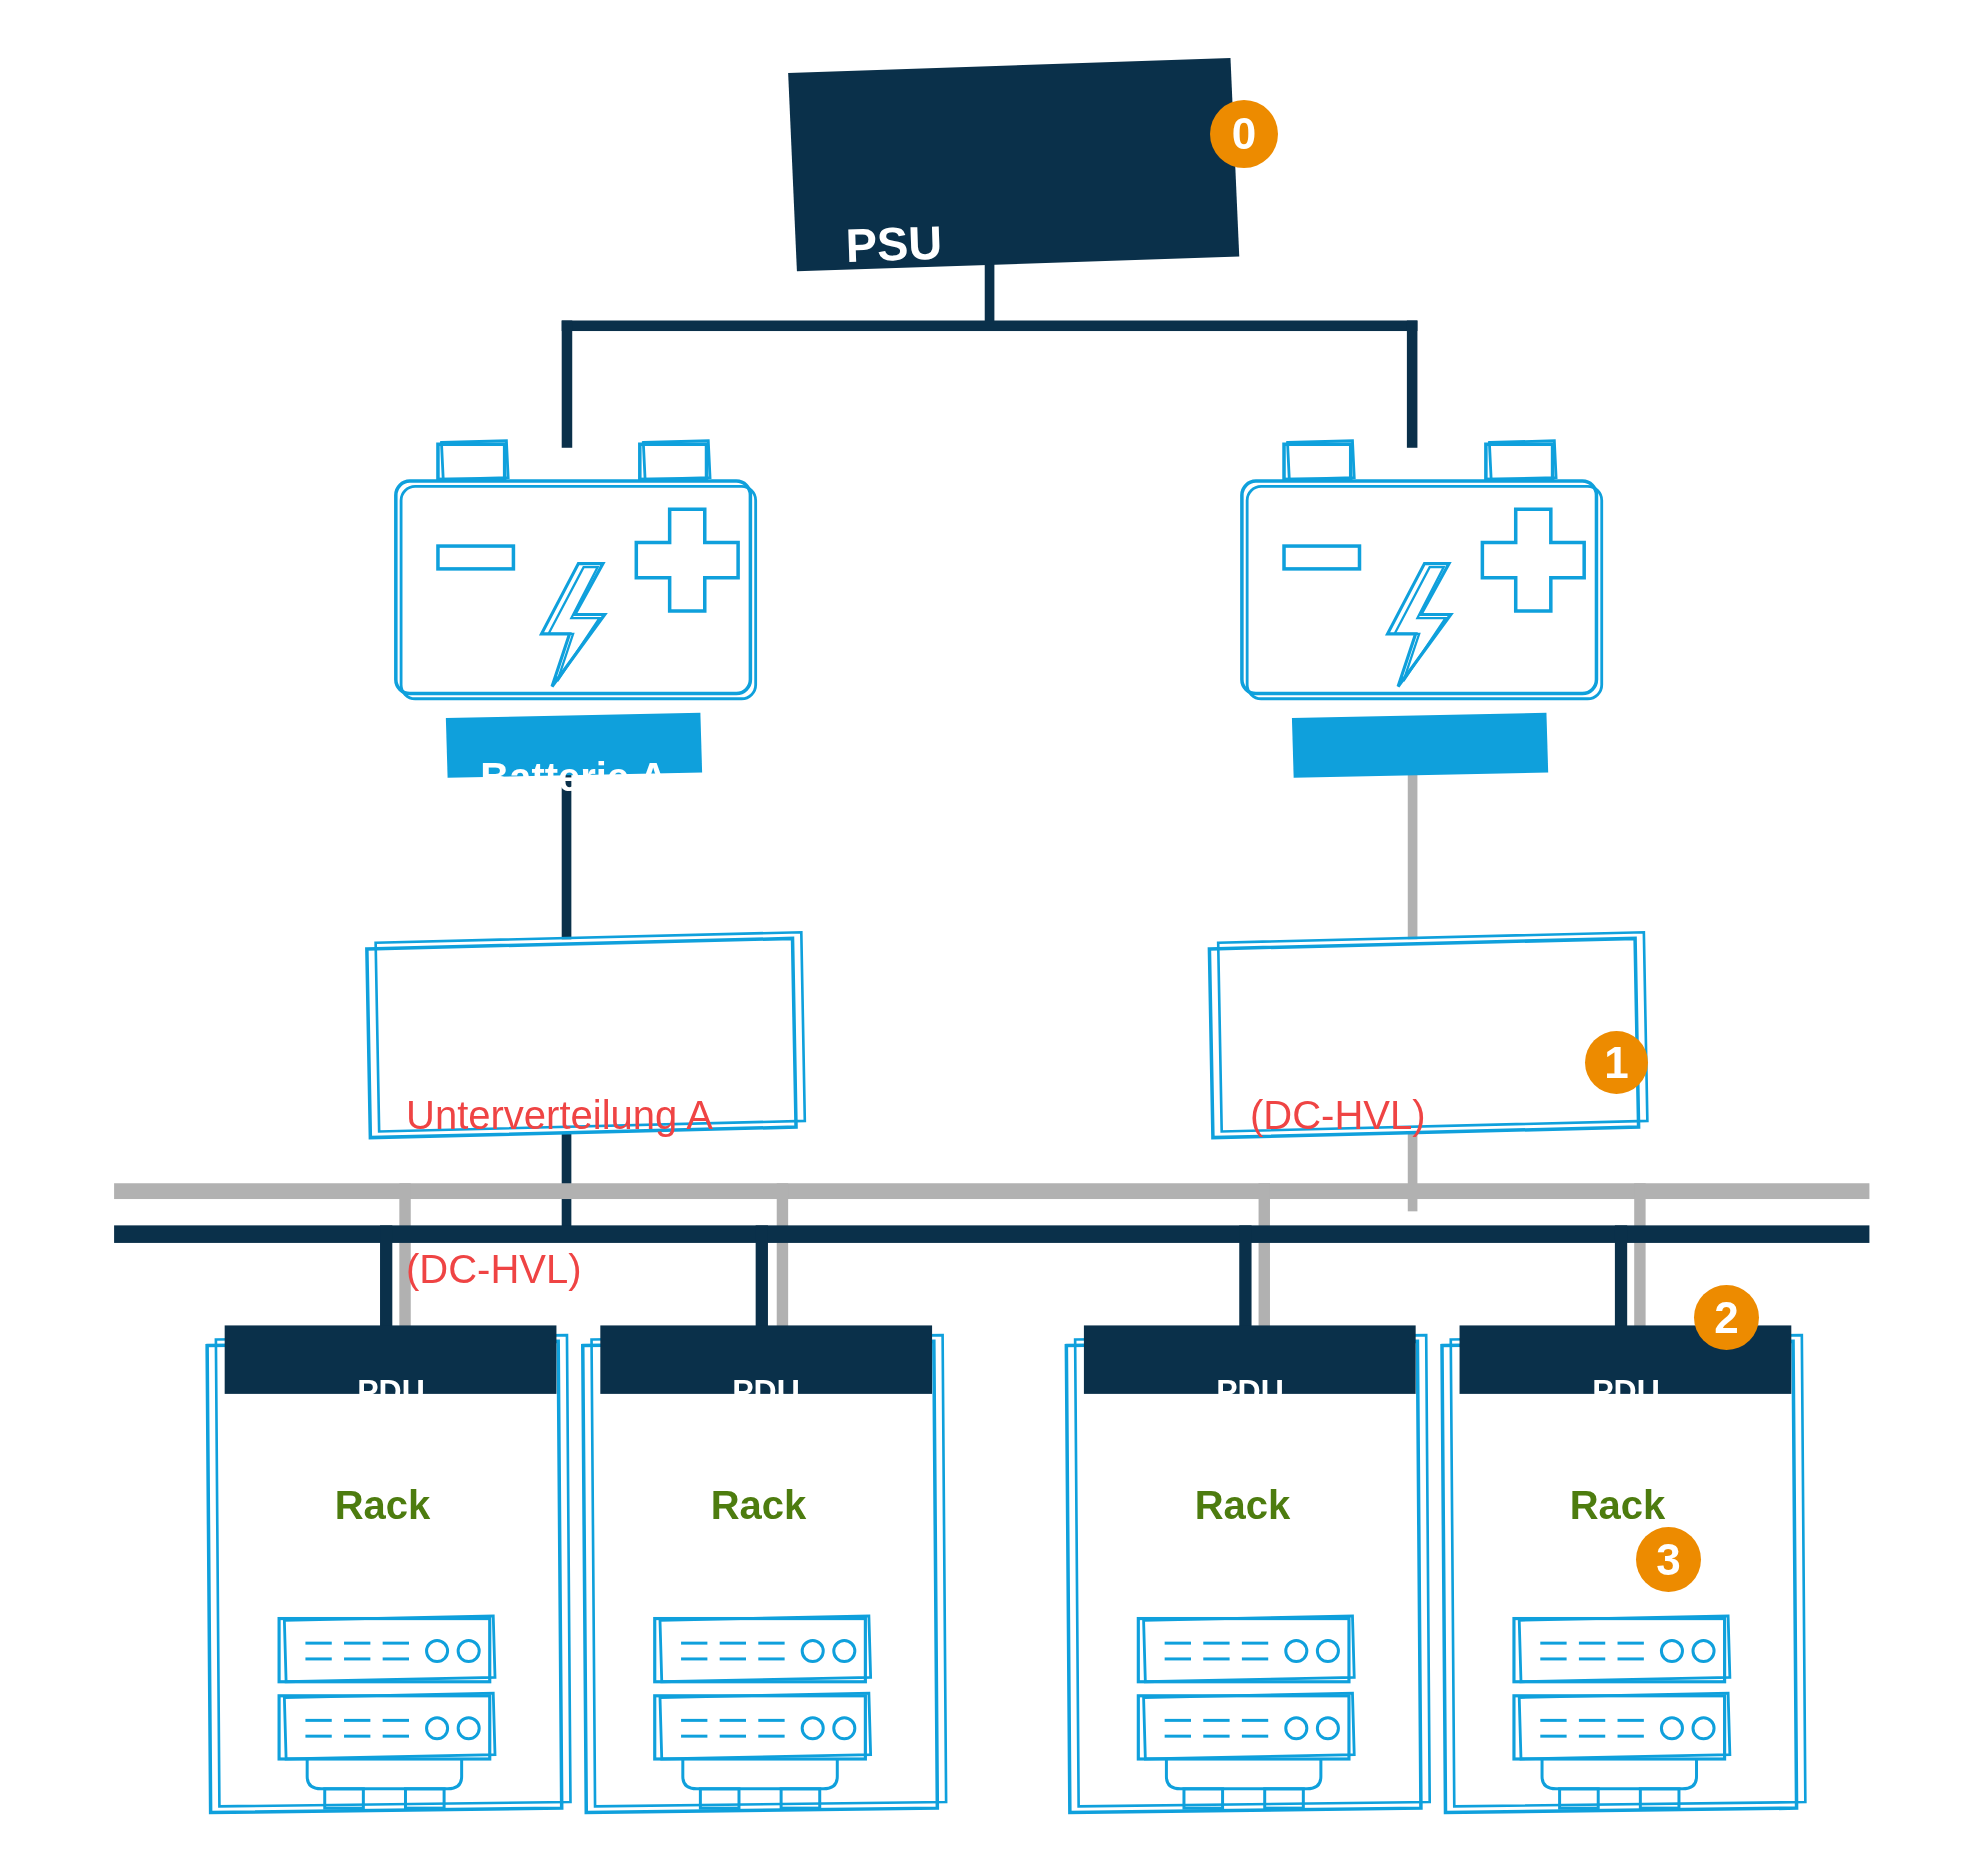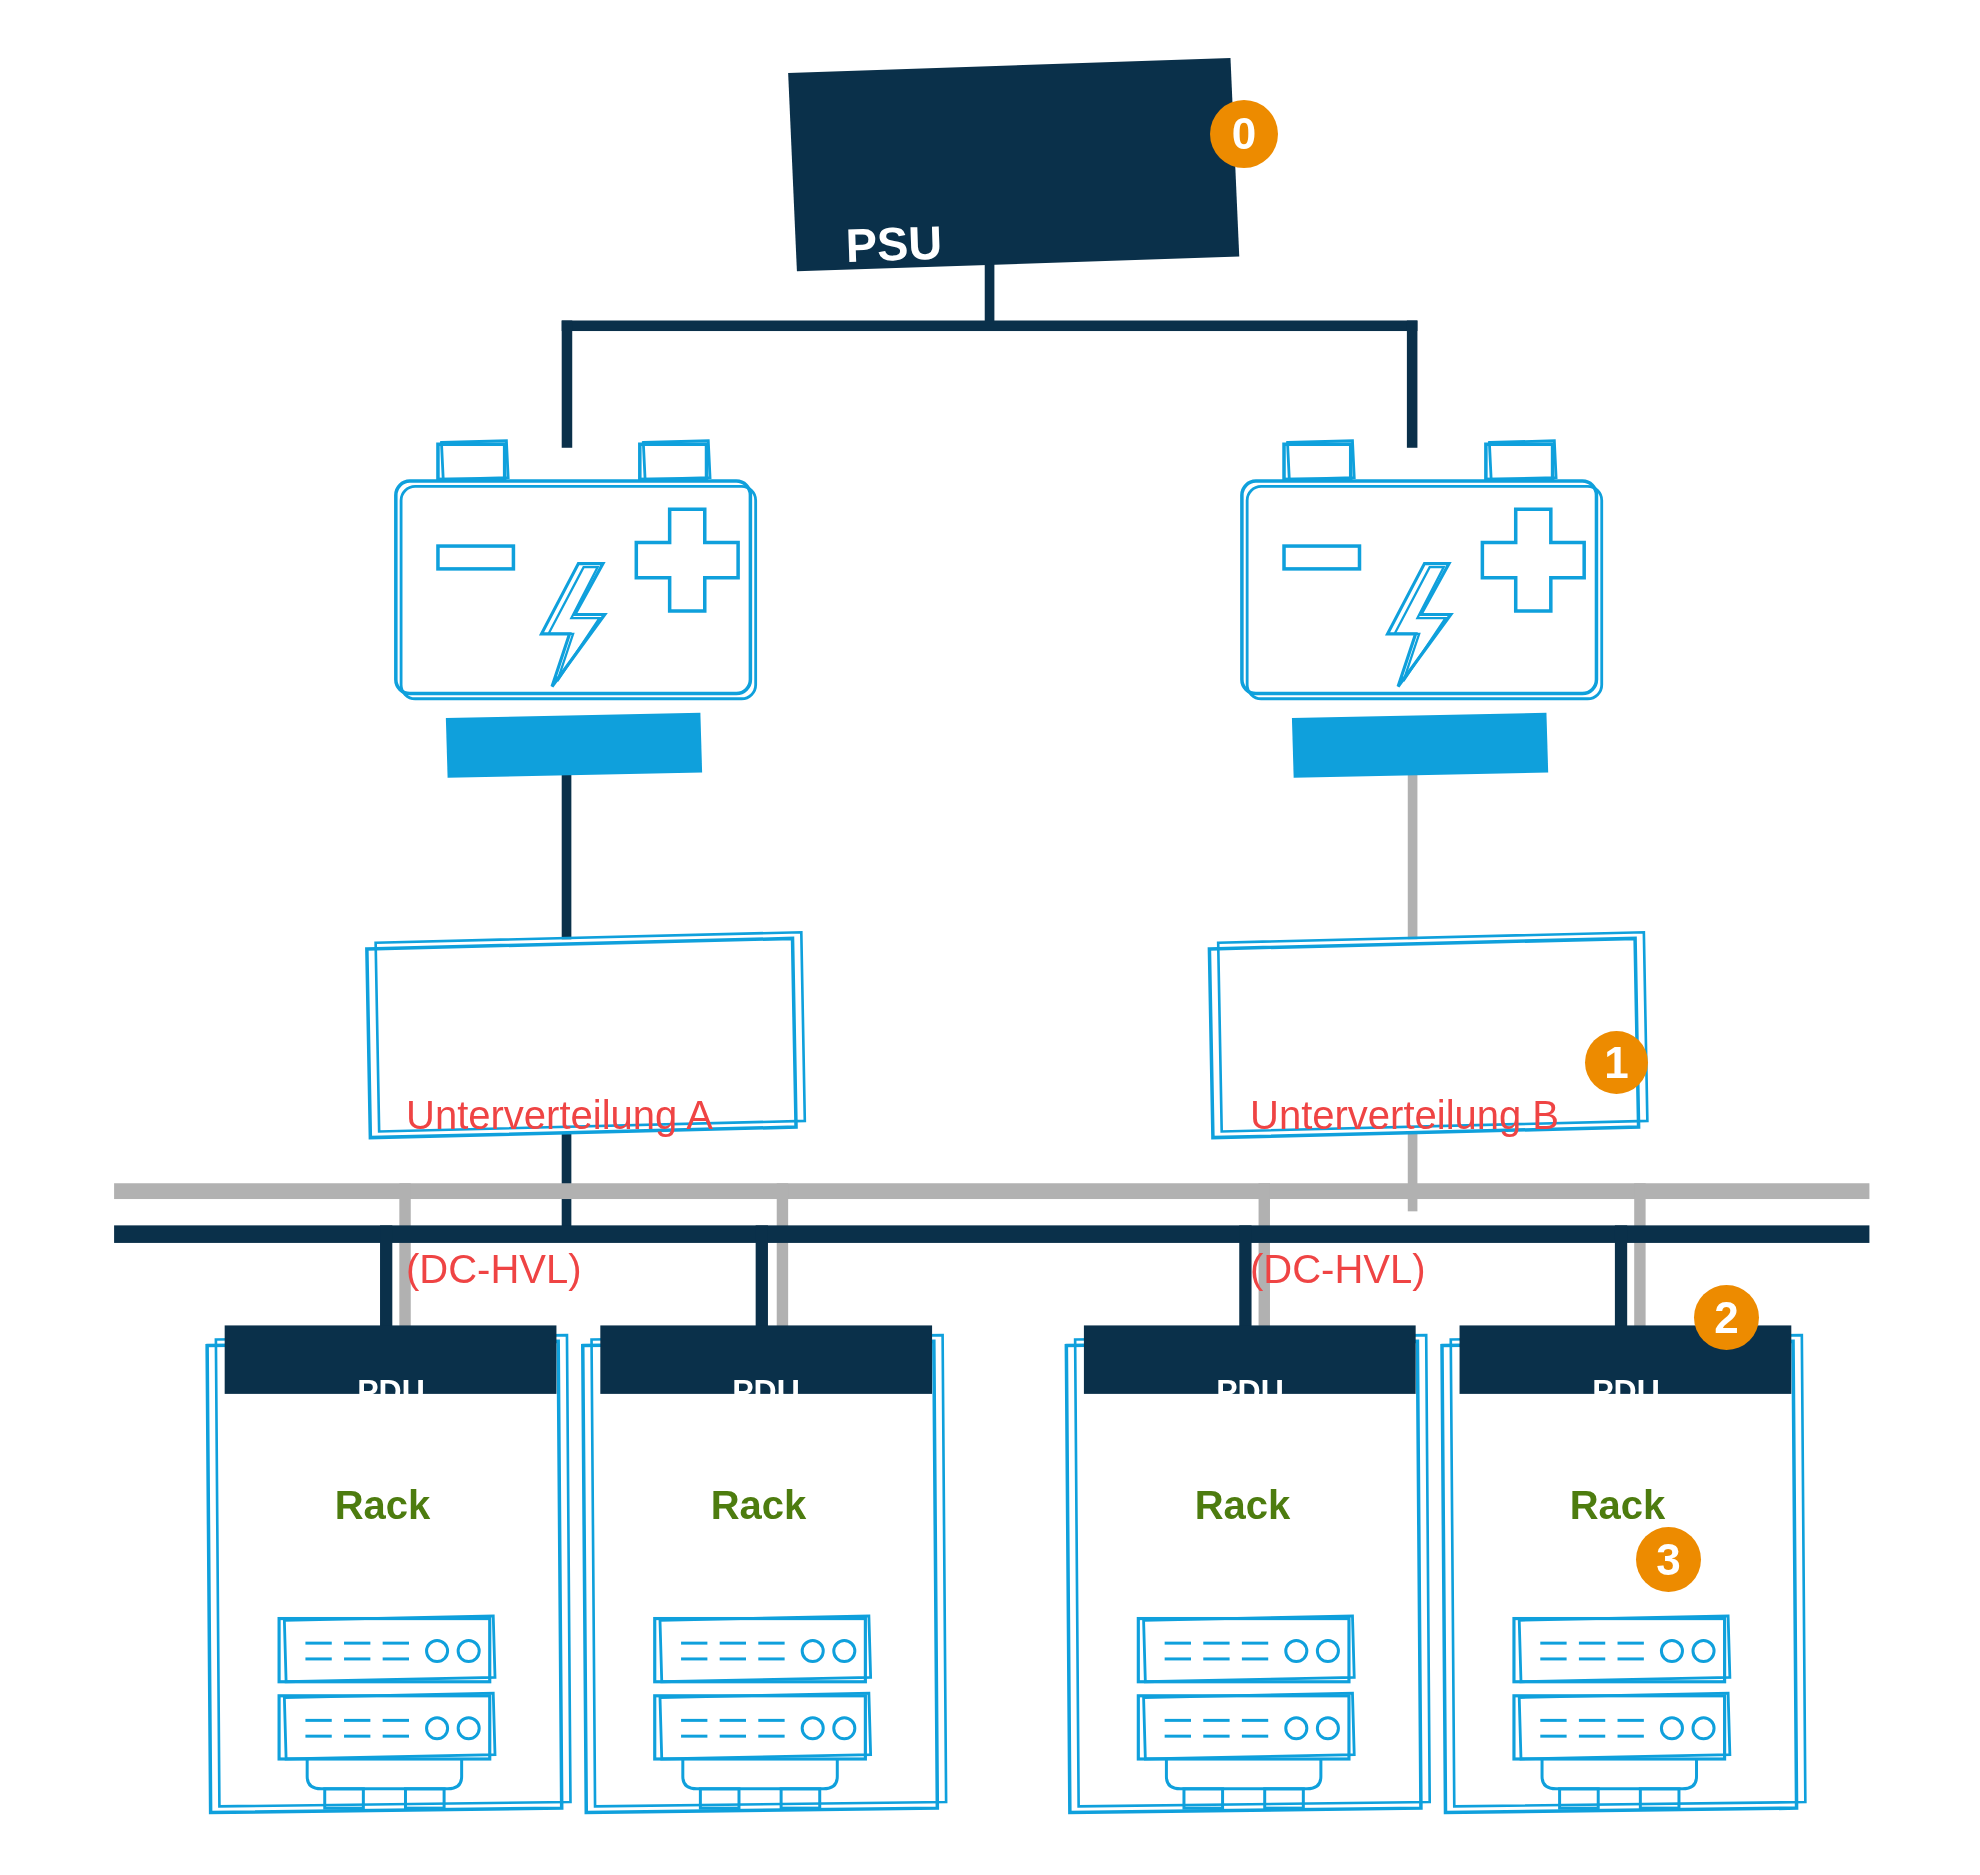--- a/index.html
+++ b/index.html
@@ -186,28 +186,30 @@
 
   <div class="txt psu-label">
     <div>PSU</div>
     <div>(AC/DC Wandler)</div>
   </div>
 
   <div class="badge" style="left:1210px;top:100px;width:68px;height:68px;">
     <span class="badge-num">0</span>
   </div>
 
+  <div class="txt" style="left:446px;top:713px;width:256px;height:65px;">
+    <div class="batt-banner-label">Batterie A</div>
+  </div>
 
   <div class="txt uv-label" style="left:406px;top:988px;">
     <div>Unterverteilung A</div>
     <div>(DC-HVL)</div>
   </div>
 
   <div class="txt uv-label" style="left:1250px;top:988px;">
-    <div>Unterverteilung B</div>
     <div>(DC-HVL)</div>
   </div>
 
   <div class="badge" style="left:1585px;top:1031px;width:63px;height:63px;">
     <span class="badge-num">1</span>
   </div>
 
   <div class="txt" style="left:225px;top:1325px;width:332px;height:68px;">
     <div class="pdu-label">PDU</div>
   </div>

